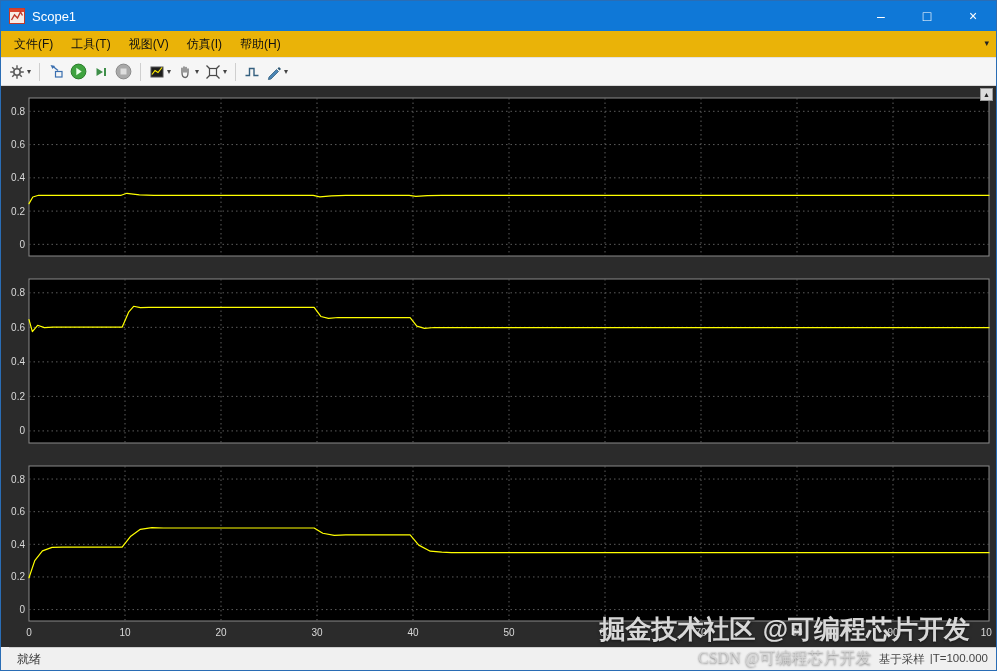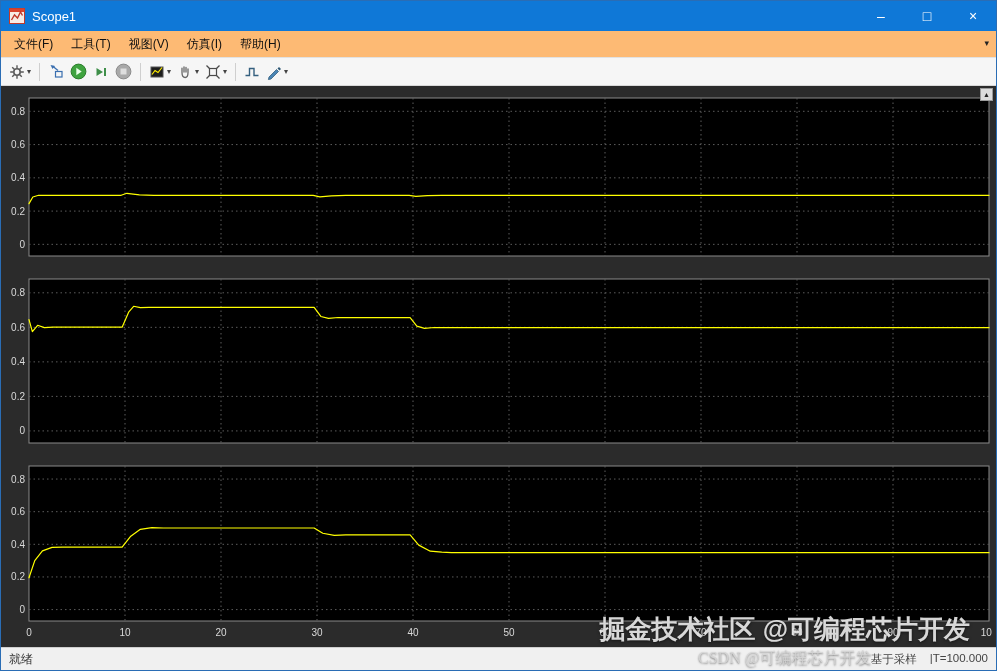--- a/index.html
+++ b/index.html
@@ -15,21 +15,21 @@
   
   .titlebar { height:30px; flex:0 0 auto; background:#0f78d7; color:#fff;
     display:flex; align-items:center; padding-left:8px; }
   .app-icon { width:16px; height:16px; margin-right:7px; flex:0 0 auto; }
   .titlebar-title { font-size:13px; }
   .win-controls { margin-left:auto; display:flex; height:100%; }
   .win-btn { width:46px; height:100%; display:flex; align-items:center;
     justify-content:center; font-size:14px; color:#fff; cursor:default; }
 
   
-  .menubar { height:27px; flex:0 0 auto; background:#fdba74; display:flex;
+  .menubar { height:27px; flex:0 0 auto; background:#eab308; display:flex;
     align-items:center; padding:0 4px; font-size:12px; color:#111;
     border-bottom:1px solid #e2e2e2; position:relative; }
   .menu-item { padding:5px 9px; }
   .menubar-arrow { position:absolute; right:7px; top:7px; font-size:9px; color:#222; }
 
   
   .toolbar { height:28px; flex:0 0 auto; background:#f6f6f6;
     border-bottom:1px solid #d8d8d8; display:flex; align-items:center;
     padding:0 5px; }
   .tool-btn { height:24px; padding:0 3px; display:flex; align-items:center;
@@ -42,22 +42,22 @@
     padding:4px 6px 2px 6px; display:flex; flex-direction:column;
     justify-content:space-between; }
   svg.plot { display:block; }
   .collapse-btn { position:absolute; top:2px; right:3px; width:13px; height:13px;
     background:#dcdcdc; border:1px solid #9a9a9a; font-size:7px; line-height:11px;
     text-align:center; color:#222; }
 
   
   .statusbar { height:23px; flex:0 0 auto; background:#f0f0f0;
     border-top:1px solid #cfcfcf; display:flex; align-items:center;
-    font-size:12px; color:#333; padding:0 8px; }
-  .status-right { margin-left:auto; display:flex; gap:13px; font-size:11.5px; color:#444; }
+    font-size:12px; color:#333; padding:0 8px;margin-left:8px; }
+  .status-right { margin-left:auto; display:flex; gap:5px; font-size:11.5px; color:#444; }
 
   
   .watermark { position:absolute; right:26px; bottom:1px; text-align:center;
     pointer-events:none; z-index:40; }
   .wm1 { font-size:26px; font-weight:bold; color:rgba(242,242,242,0.88);
     text-shadow:0 1px 3px rgba(0,0,0,0.55); }
   .wm2 { font-size:16px; color:rgba(214,214,214,0.88); margin-top:1px;
     text-shadow:0 1px 2px rgba(0,0,0,0.5);font-family:Liberation Serif, serif; }
 </style>
 </head>

